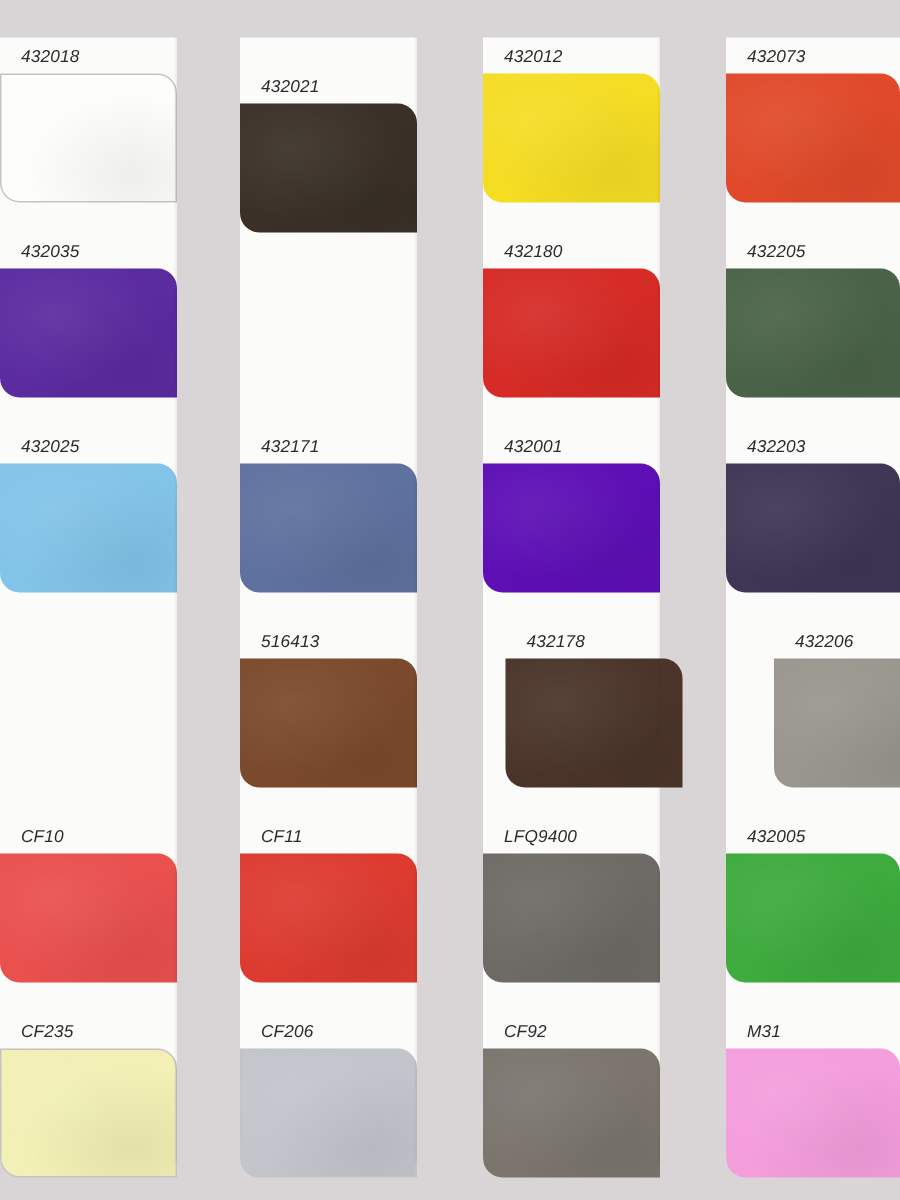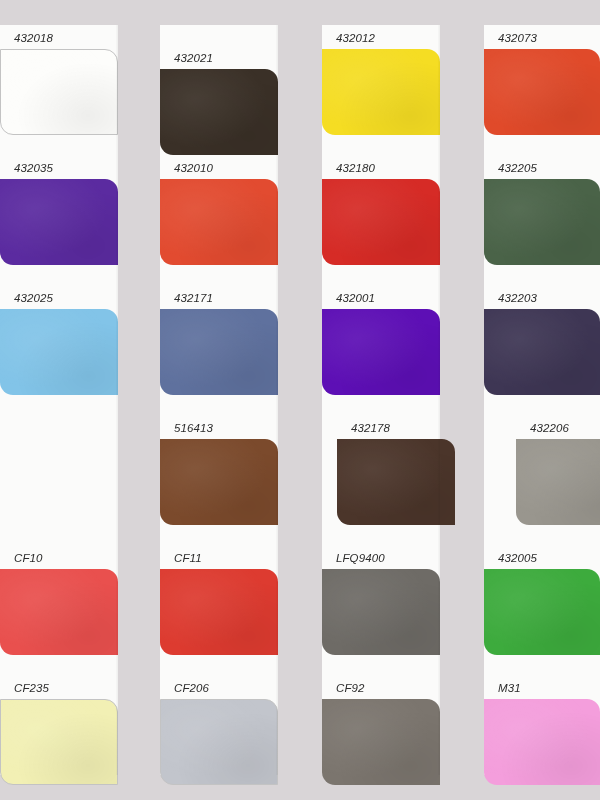--- a/index.html
+++ b/index.html
@@ -121,24 +121,20 @@
       <div class="cell" style="top: 650px;">
         <div class="cell-label">CF235</div>
         <div class="swatch outlined" style="background: rgb(242, 240, 180);"></div>
       </div>
     </div>
     <div class="column col-1">
       <div class="cell" style="top: 0px; margin-top: 20px;">
         <div class="cell-label">432021</div>
         <div class="swatch" style="background: rgb(58, 48, 39);"></div>
       </div>
-      <div class="cell" style="top: 130px;">
-        <div class="cell-label">432010</div>
-        <div class="swatch" style="background: rgb(226, 75, 48);"></div>
-      </div>
       <div class="cell" style="top: 260px;">
         <div class="cell-label">432171</div>
         <div class="swatch" style="background: rgb(95, 113, 158);"></div>
       </div>
       <div class="cell" style="top: 390px;">
         <div class="cell-label">516413</div>
         <div class="swatch" style="background: rgb(123, 74, 44);"></div>
       </div>
       <div class="cell" style="top: 520px;">
         <div class="cell-label">CF11</div>

